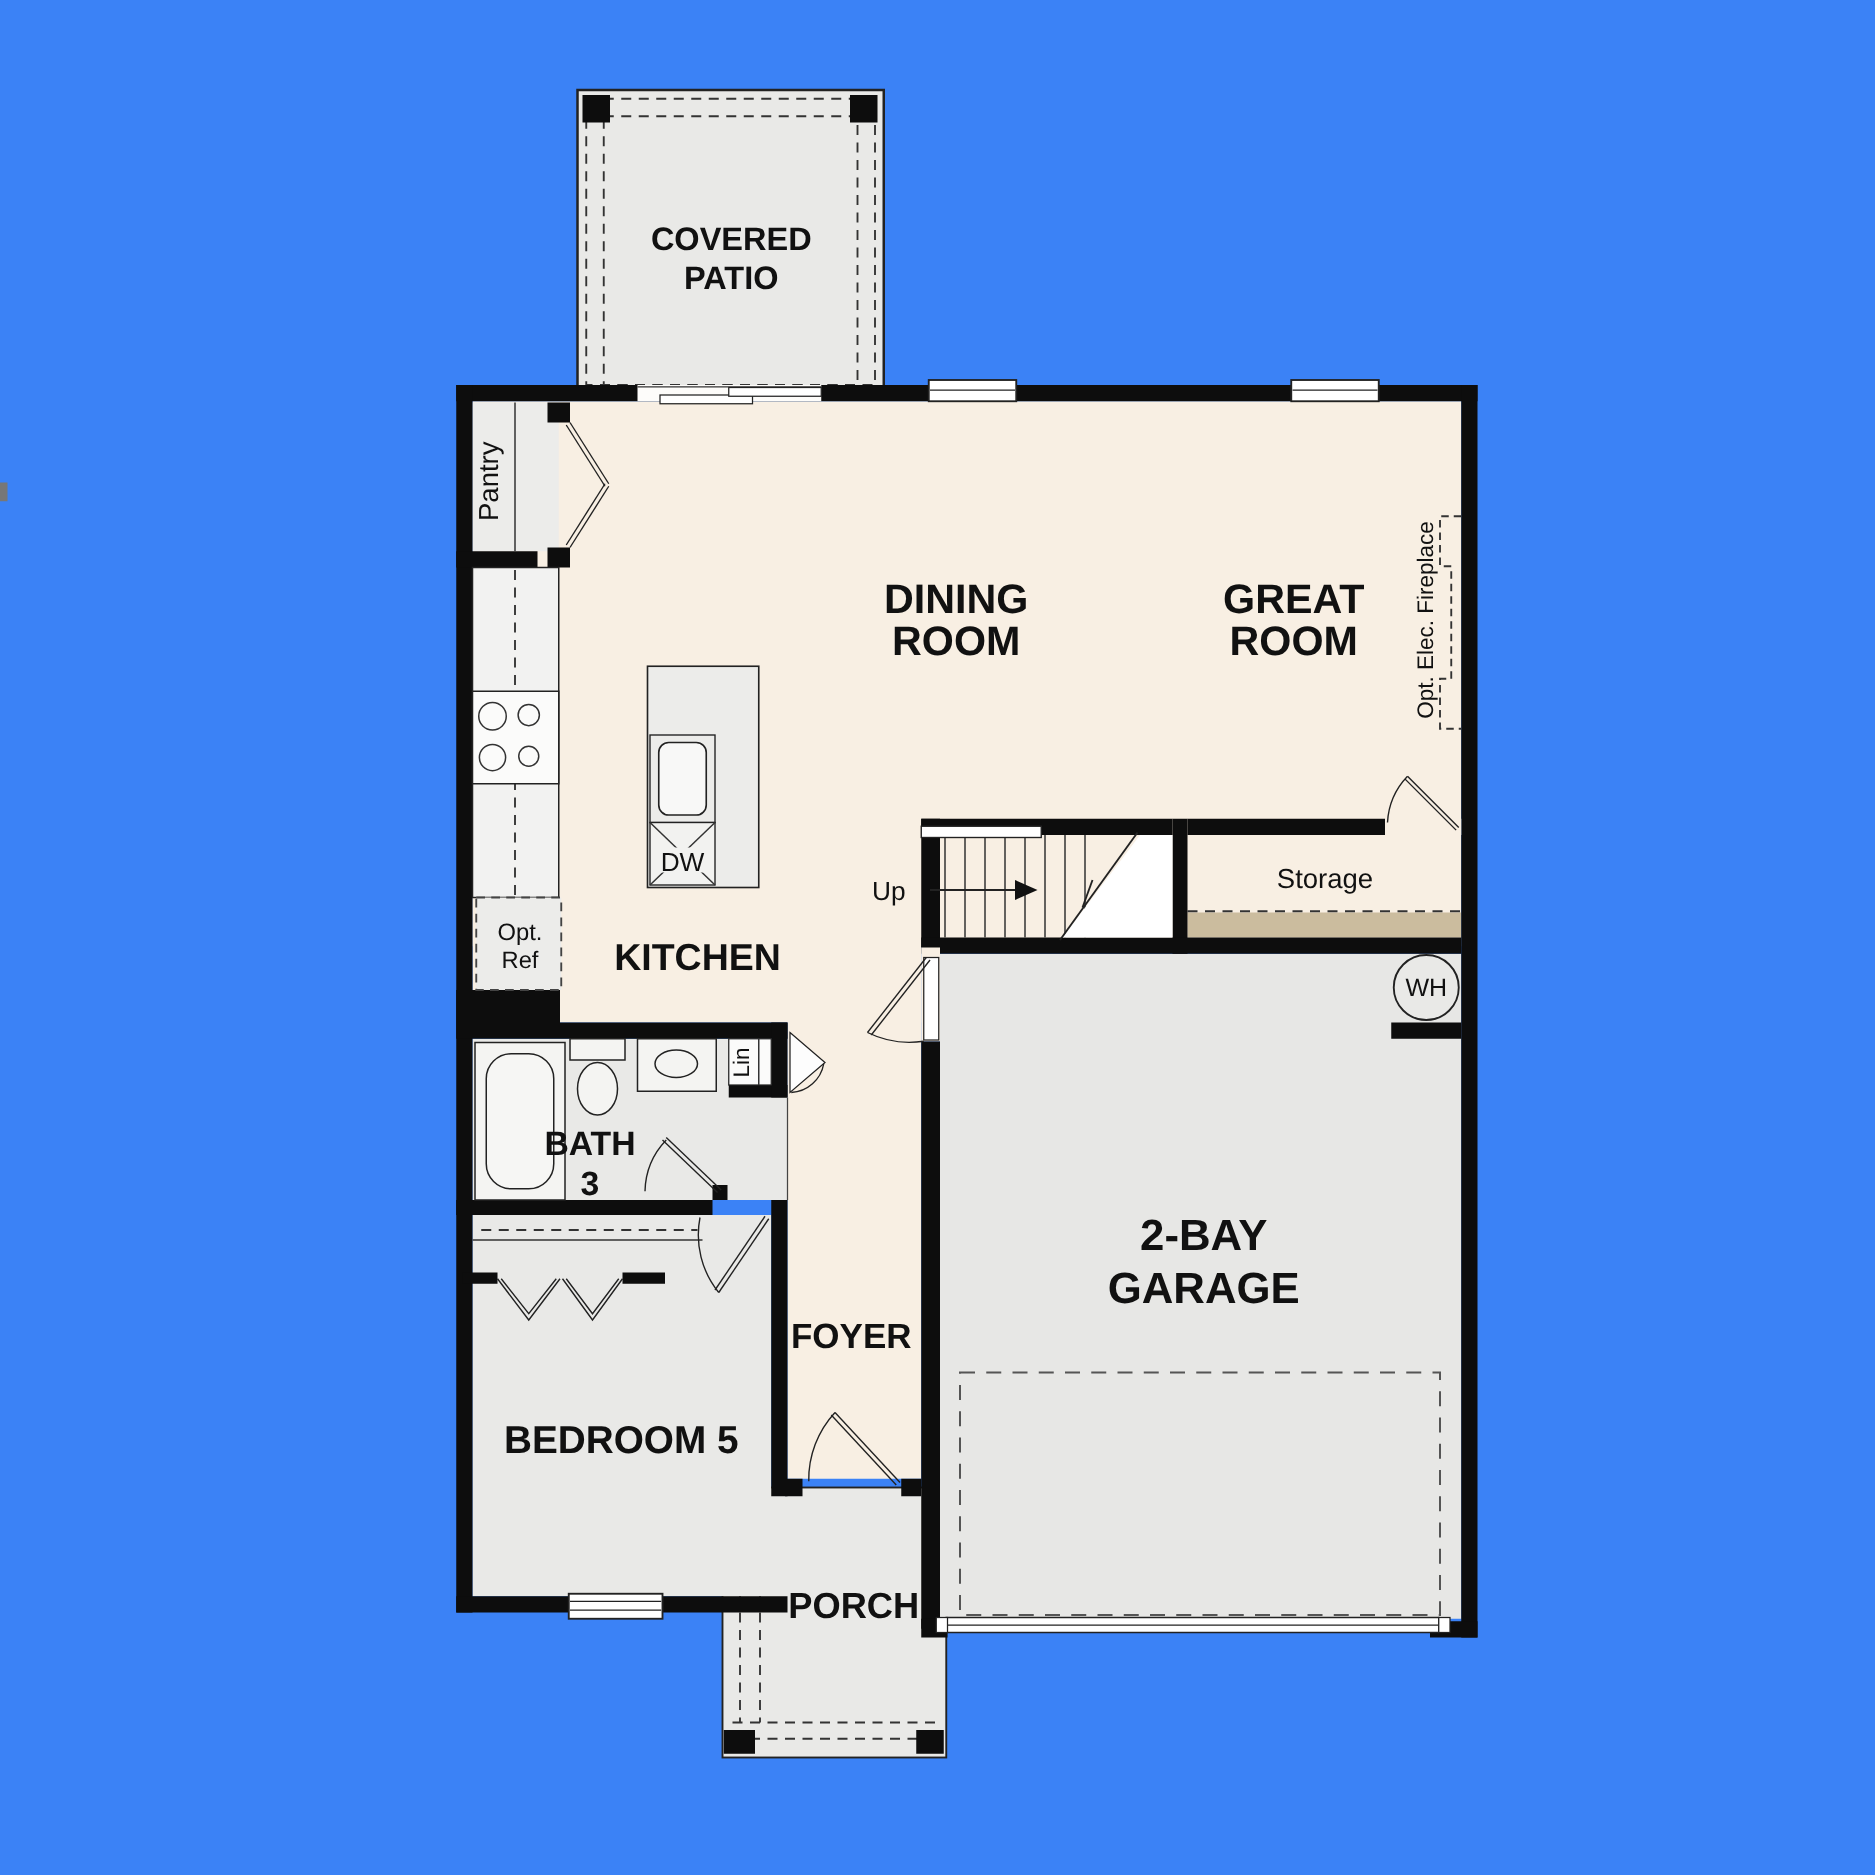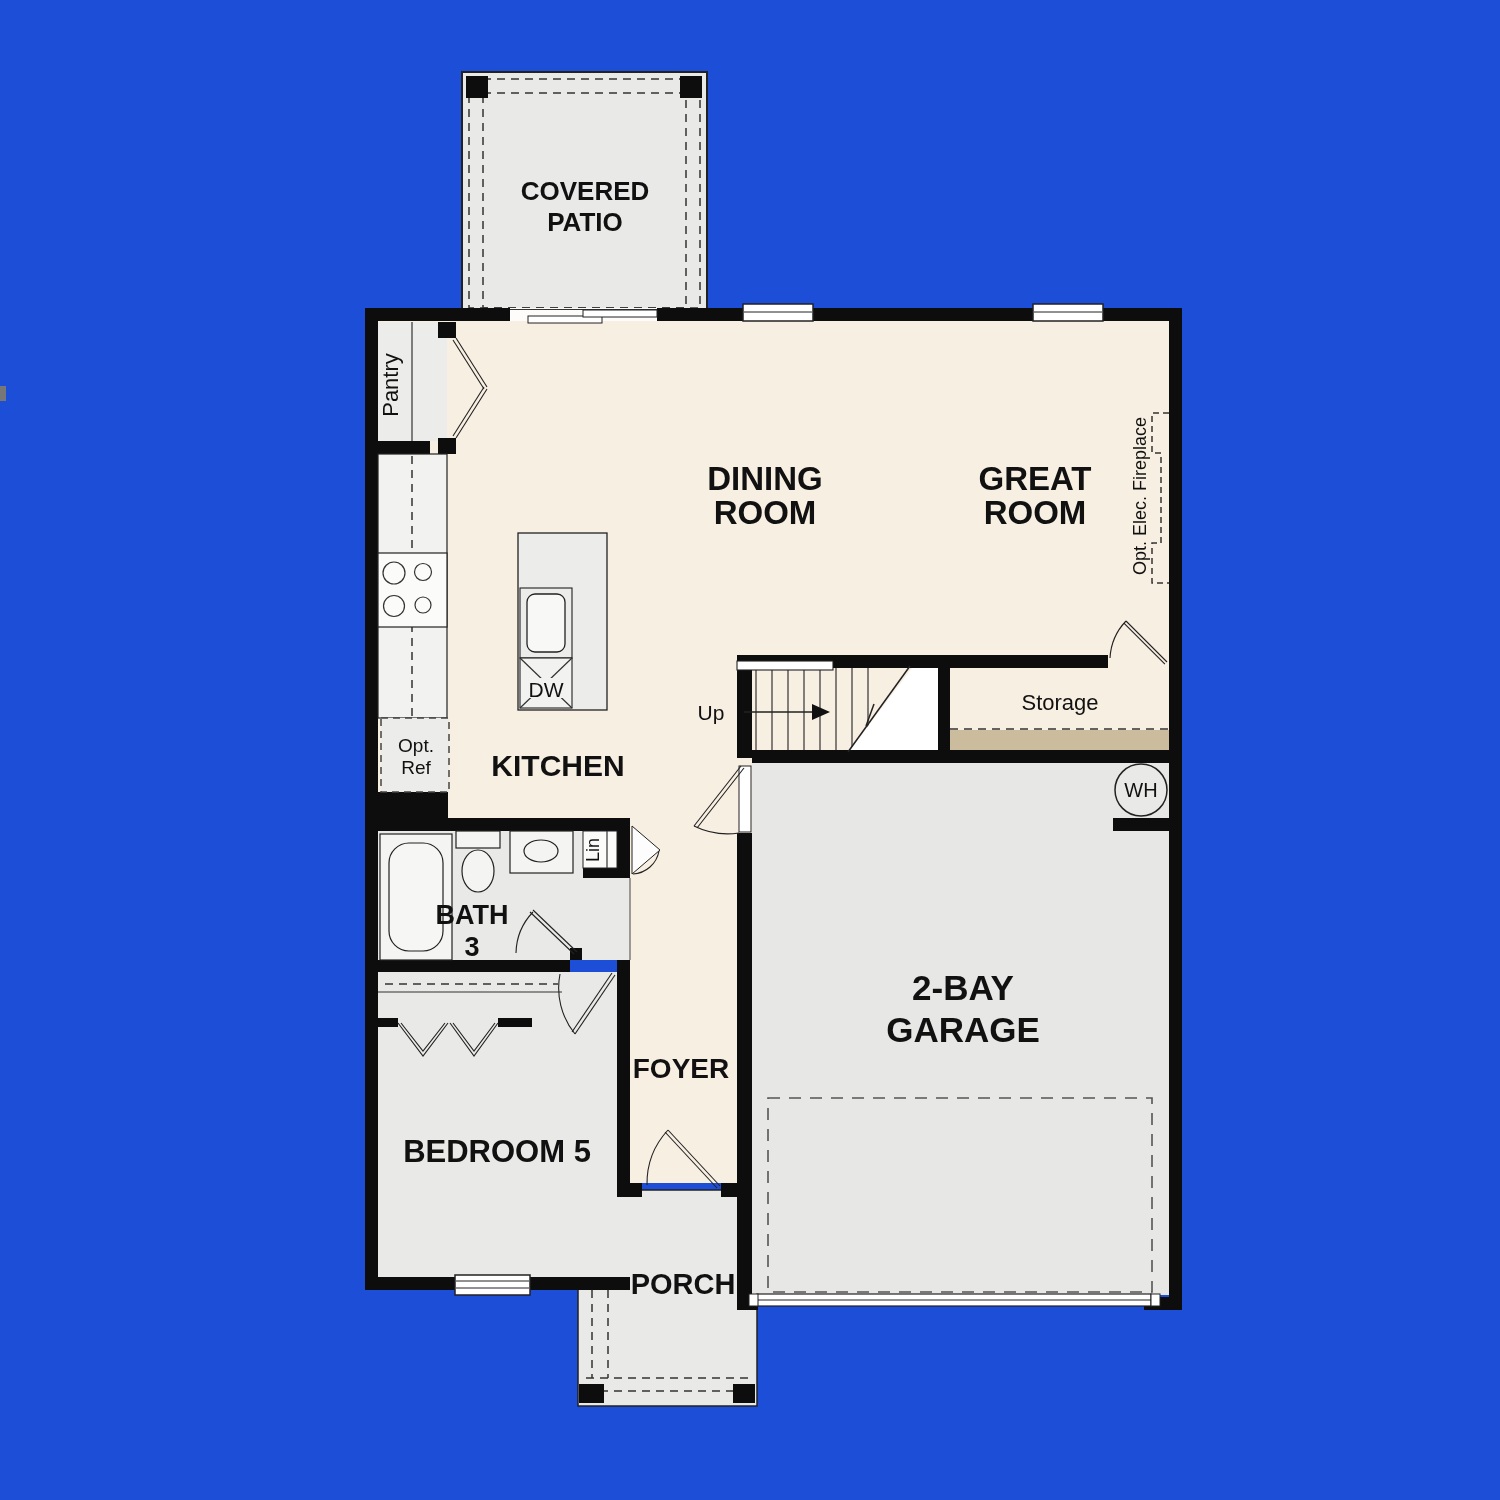--- a/index.html
+++ b/index.html
@@ -1,16 +1,16 @@
 <!DOCTYPE html>
 <html><head>
 <meta charset="utf-8">
 <style>
   html,body{margin:0;padding:0;background:#fff;}
-  .canvas{width:1500px;height:1500px;position:relative;background:#1d4ed8;}
+  .canvas{width:1500px;height:1500px;position:relative;background:#3b82f6;}
   svg{display:block;font-family:"Liberation Sans", sans-serif;}
   text{fill:#111;}
   .room-label{font-weight:bold;fill:#111;}
   .small-label{font-weight:normal;fill:#111;}
   .wall{fill:#0d0d0d;stroke:none;}
   .thin1{fill:none;stroke:#333;stroke-width:1.2;}
   .fixture{fill:#f4f4f2;stroke:#222;stroke-width:1.2;}
   .dash{fill:none;stroke:#333;stroke-width:1.5;stroke-dasharray:8 6;}
   .dashg{fill:none;stroke:#555;stroke-width:1.6;stroke-dasharray:12 9;}
   .leaf{fill:none;stroke:#222;stroke-width:1.1;}

